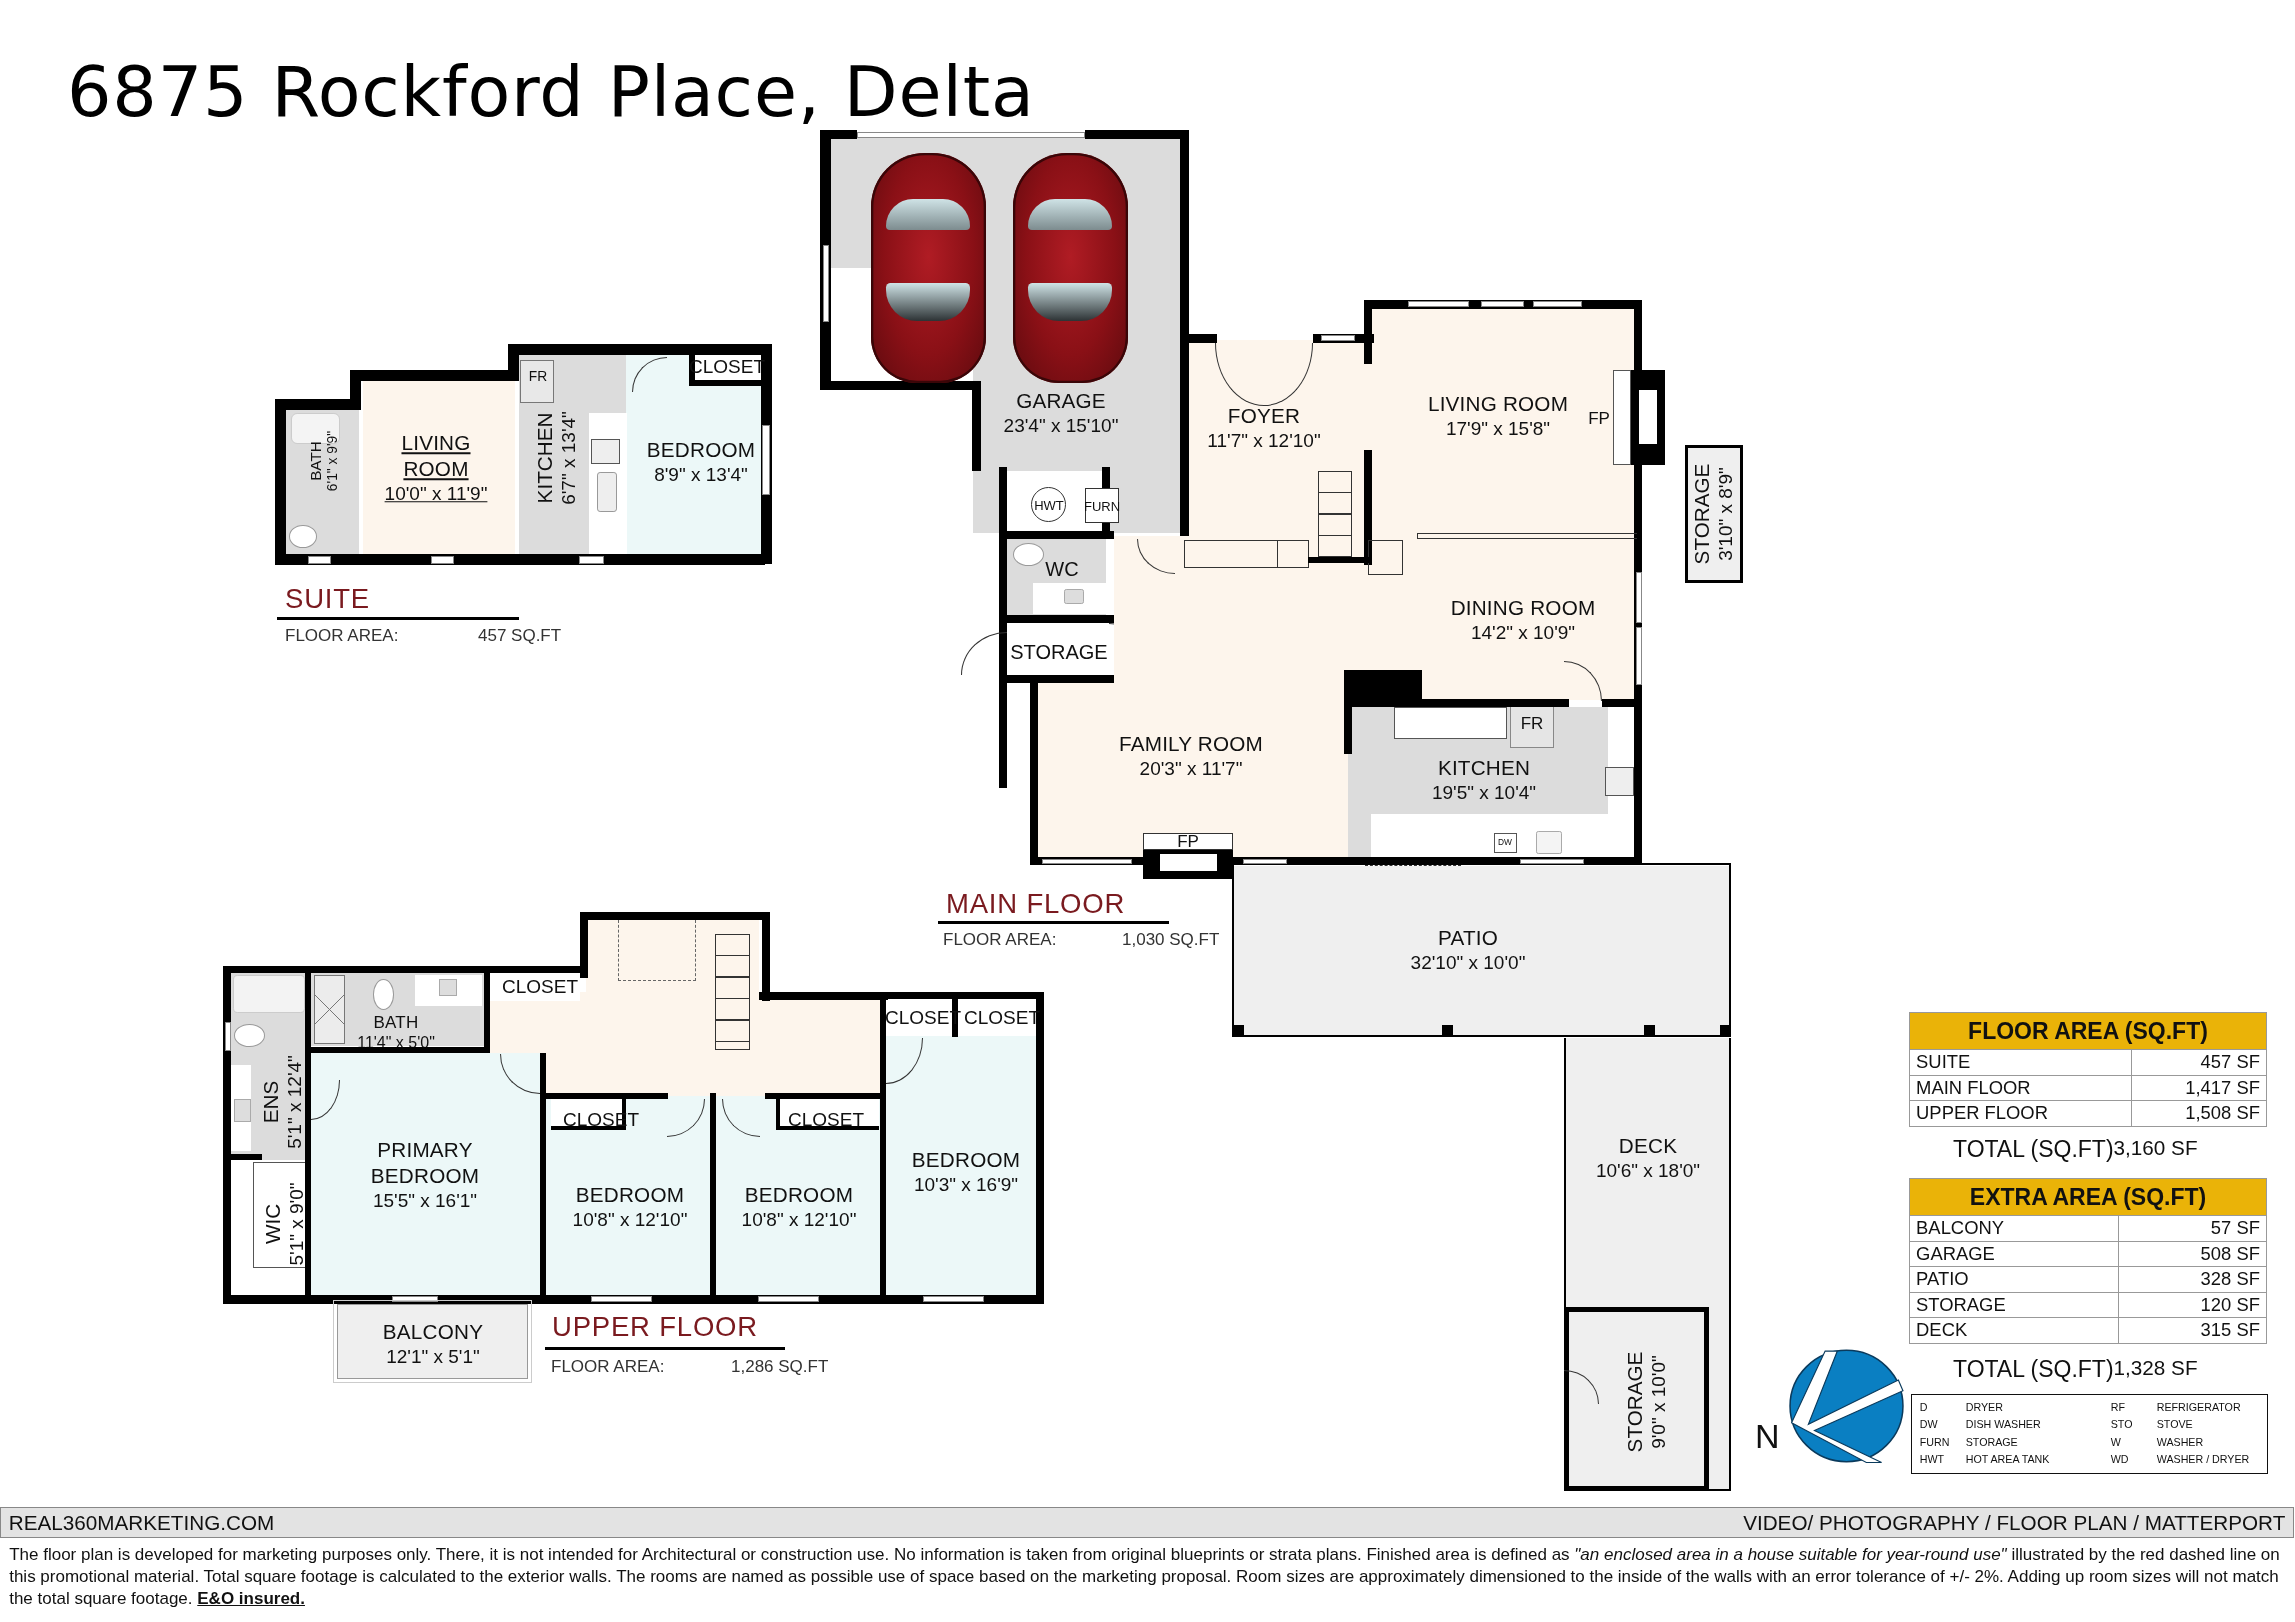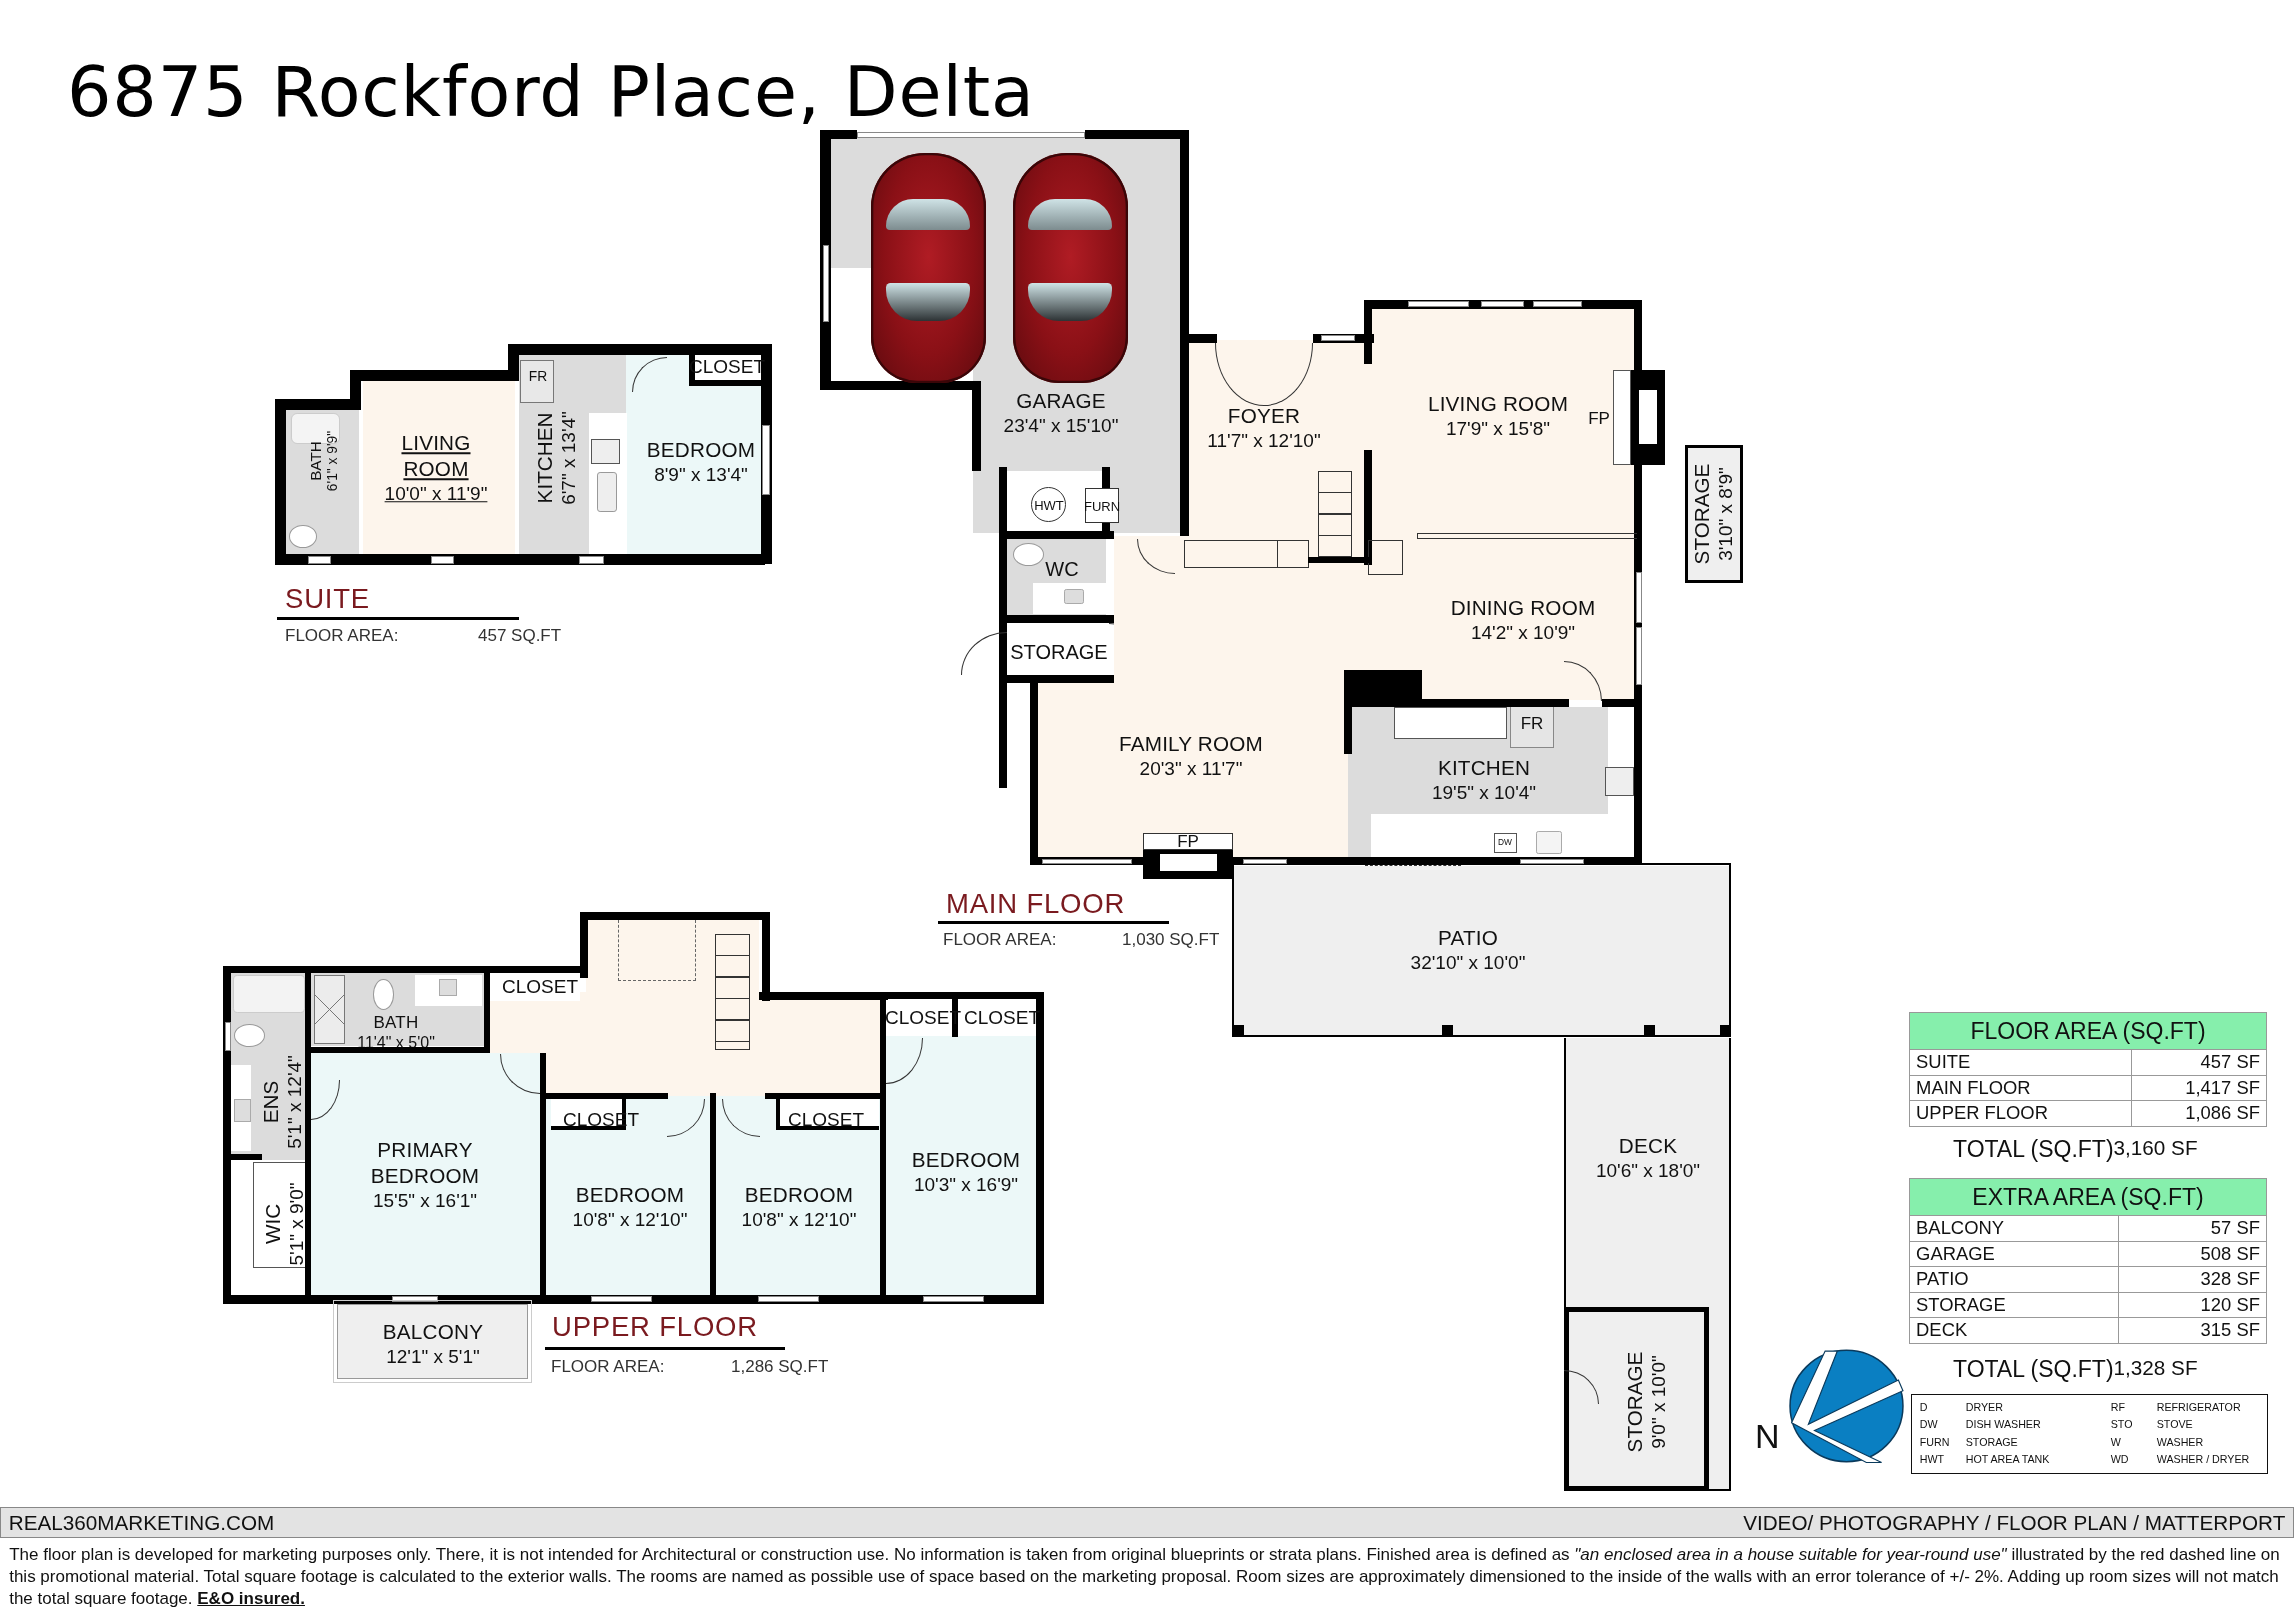--- a/index.html
+++ b/index.html
@@ -26,21 +26,21 @@
   .stairs{position:absolute;box-sizing:border-box;border:1.5px solid #333;background:repeating-linear-gradient(180deg,transparent 0 20px,#333 20px 21.4px);}
   .stairs-h{position:absolute;box-sizing:border-box;border:1.5px solid #333;background:repeating-linear-gradient(90deg,transparent 0 92px,#333 92px 93px);}
   .car{position:absolute;width:115px;height:230px;border-radius:54px 54px 46px 46px;background:radial-gradient(ellipse at 50% 45%,#b01c24 0%,#8a1016 55%,#5c0a0e 100%);box-shadow:inset 0 0 0 2.3px #3a0608;}
   .car .ws{position:absolute;left:15.3px;width:84px;height:31px;background:linear-gradient(180deg,#cfe3e6,#7d8c8f);border-radius:31px 31px 4.6px 4.6px;}
   .car .rw{position:absolute;left:15.3px;width:84px;height:38px;background:linear-gradient(180deg,#cfe3e6,#2d3335);border-radius:4.6px 4.6px 31px 31px;}
   .floor-head{position:absolute;font-family:"Liberation Sans",sans-serif;color:#7a1a1f;font-size:27.5px;letter-spacing:0.8px;}
   .floor-rule{position:absolute;height:3.1px;background:#000;}
   .floor-area{position:absolute;font-family:"Liberation Sans",sans-serif;font-size:17px;color:#333;}
   
   .tbl{position:absolute;left:1909px;width:358px;border-collapse:collapse;font-family:"Liberation Sans",sans-serif;}
-  .tbl th{background:#86efac;border:1.1px solid #999;font-weight:400;font-size:23px;height:34px;}
+  .tbl th{background:#eab308;border:1.1px solid #999;font-weight:700;font-size:23px;height:34px;}
   .tbl td{border:1.1px solid #999;font-size:18.4px;height:24.5px;padding:0 6.1px;}
   .tbl td.v{text-align:right;}
   .total{position:absolute;left:1953px;width:357px;font-family:"Liberation Sans",sans-serif;font-size:23px;display:flex;justify-content:flex-start;}
   .total span:last-child{font-size:20.7px;padding-right:4.6px;}
   .legend{position:absolute;left:1911px;top:1394px;width:357px;height:80px;border:1.9px solid #111;box-sizing:border-box;font-family:"Liberation Sans",sans-serif;font-size:10.7px;padding:6.1px 7.7px;display:grid;grid-template-columns:46px 145px 46px 1fr;row-gap:3.8px;}
   .footer-bar{position:absolute;left:0;top:1507px;width:2294px;height:31px;background:#e3e3e3;border:1.5px solid #888;box-sizing:border-box;font-family:"Liberation Sans",sans-serif;font-size:20.7px;display:flex;justify-content:space-between;align-items:center;padding:0 7.7px;}
   .disclaimer{position:absolute;left:9.2px;top:1544px;width:2280px;font-family:"Liberation Sans",sans-serif;font-size:17px;line-height:22px;color:#111;}
   .disclaimer i{font-style:italic;}
   .disclaimer b{text-decoration:underline;}
 </style>
@@ -385,21 +385,21 @@
   <tr>
         <td>SUITE</td>
         <td class="v">457 SF</td>
       </tr>
   <tr>
         <td>MAIN FLOOR</td>
         <td class="v">1,417 SF</td>
       </tr>
   <tr>
         <td>UPPER FLOOR</td>
-        <td class="v">1,086 SF</td>
+        <td class="v">1,508 SF</td>
       </tr>
 </tbody>
   </table>
 <div class="total" style="top:1136px;">
   <span>TOTAL (SQ.FT)</span>
   <span>3,160 SF</span>
 </div>
 
 <table class="tbl" style="top:1178px;">
   <tbody>

